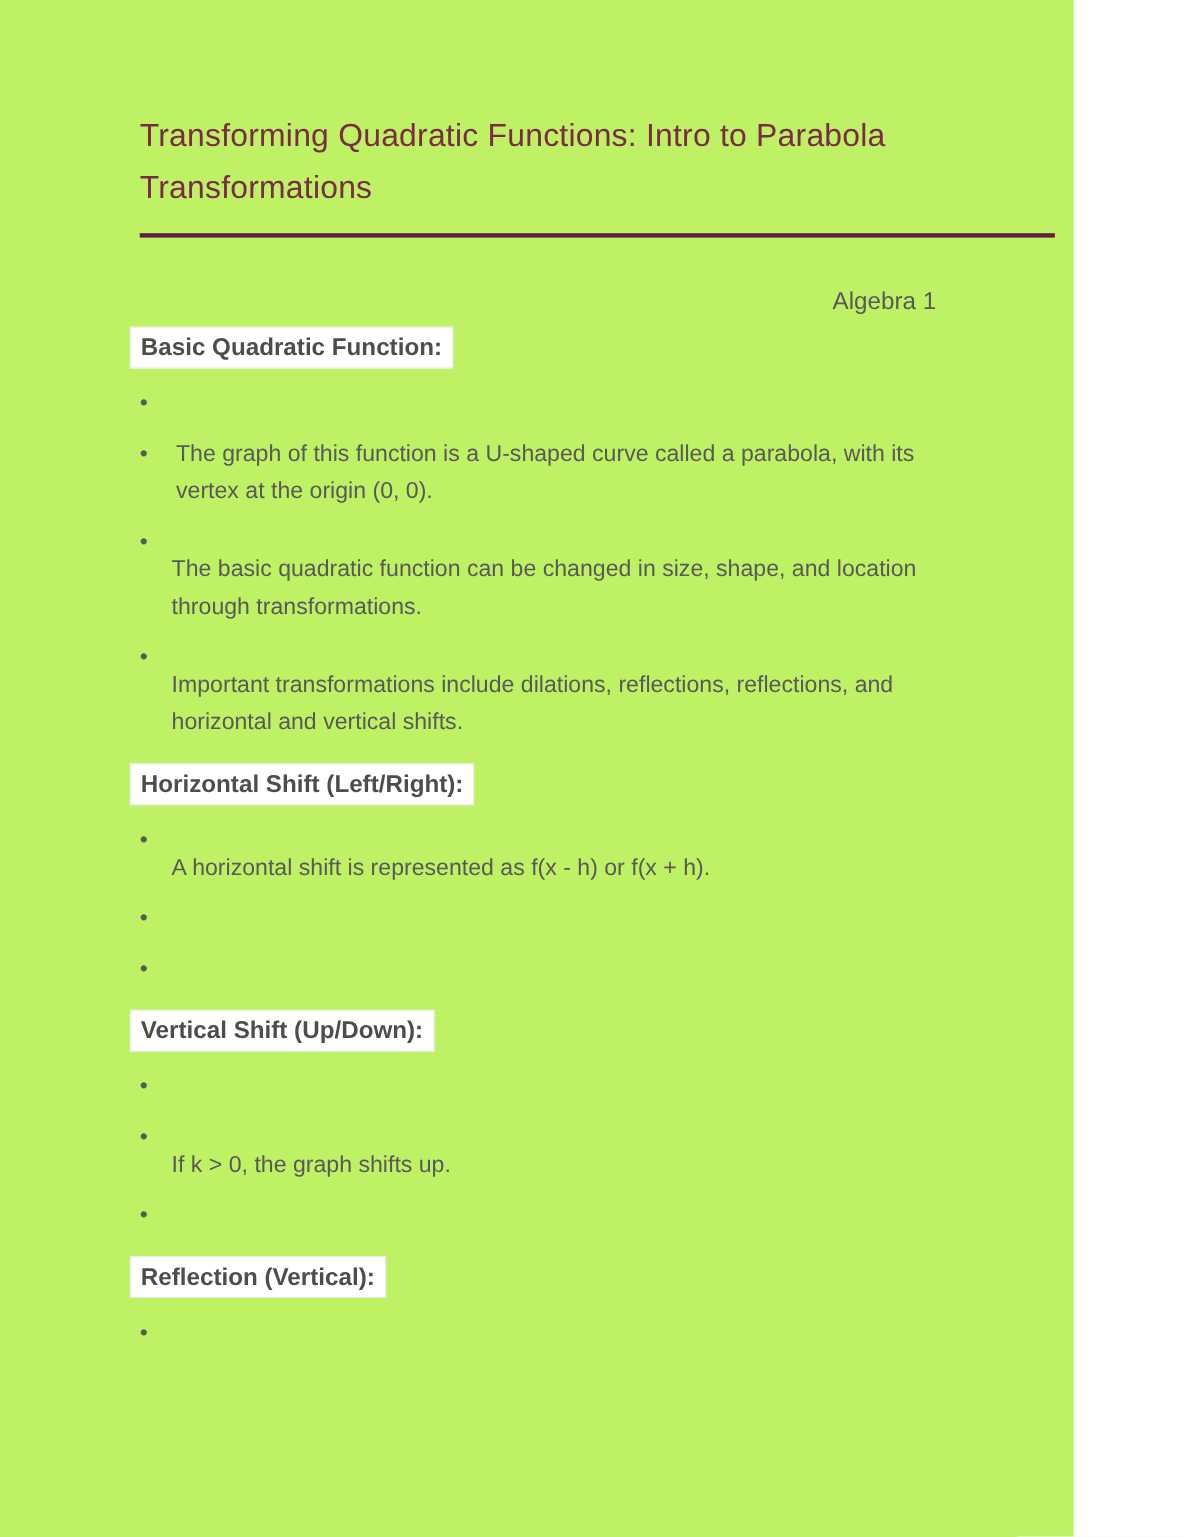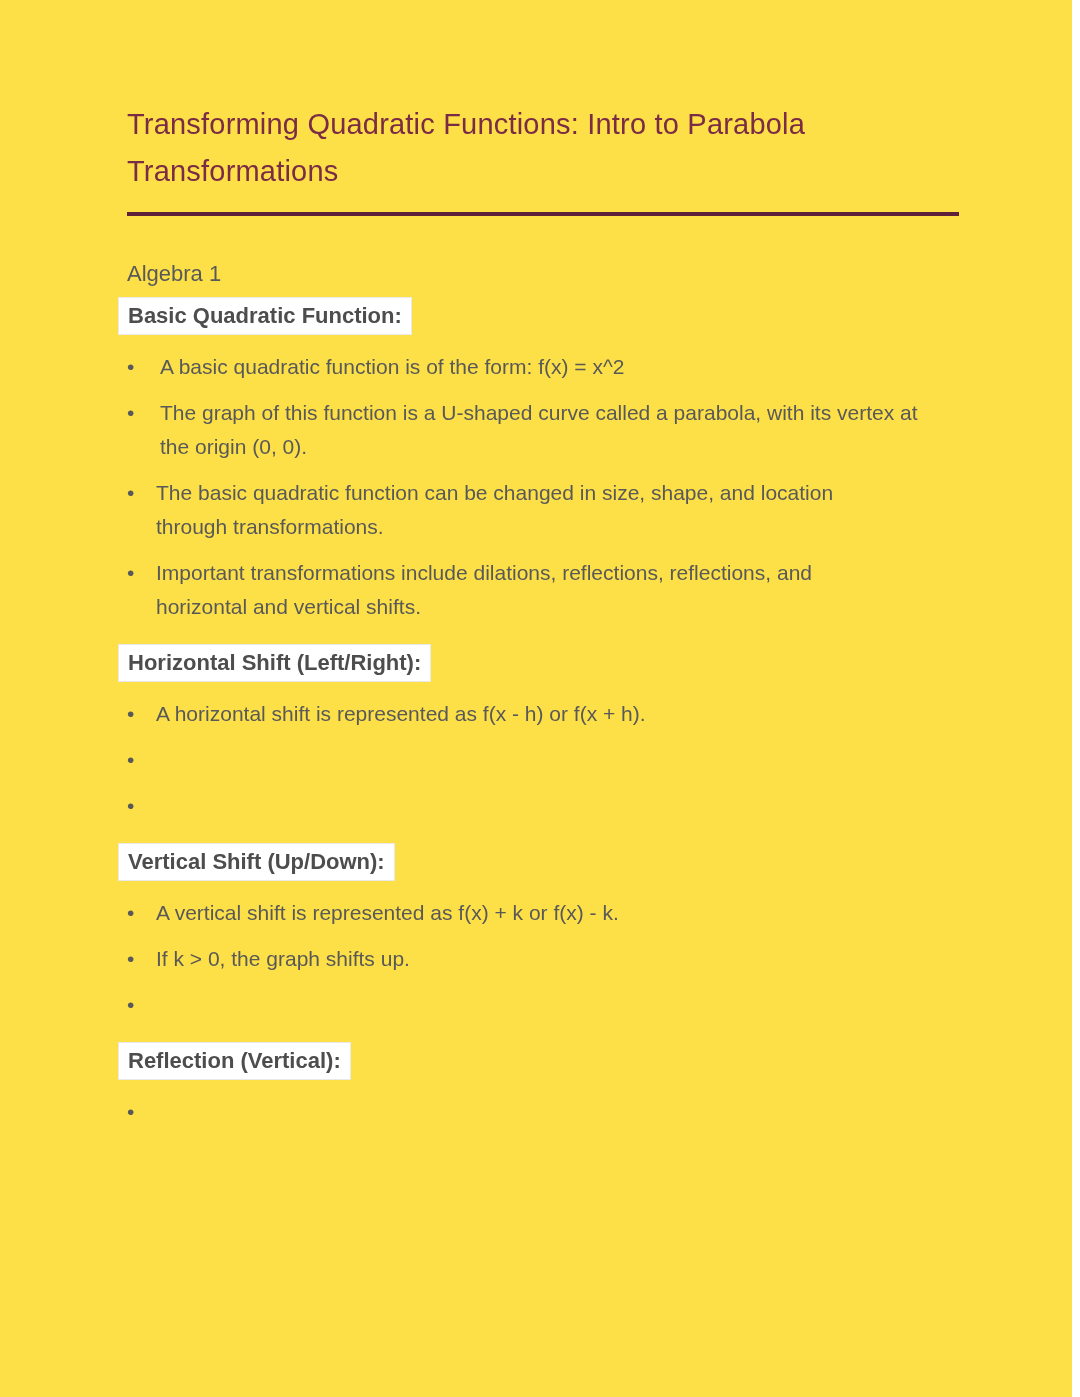--- a/index.html
+++ b/index.html
@@ -8,24 +8,24 @@
     background: #ffffff;
   }
   body {
     width: 1080px;
     height: 1397px;
     font-family: "Liberation Sans", sans-serif;
     overflow: hidden;
   }
   .page {
     box-sizing: border-box;
-    width: 1072px;
+    width: 976px;
     height: 1397px;
     padding: 101px 125px 0 127px;
-    background: #fde047;
+    background: #bef264;
   }
   .title {
     margin: 0;
     font-size: 29px;
     line-height: 47px;
     font-weight: 400;
     letter-spacing: 0.2px;
     color: #7A2B45;
   }
   .rule {
@@ -33,20 +33,21 @@
     height: 4px;
     background: #5F2139;
     width: 832px;
   }
   .subtitle {
     margin: 43px 0 0 0;
     font-size: 22px;
     line-height: 30px;
     font-weight: 400;
     color: #595959;
+    text-align: right;
   }
   section { margin: 0; }
   .heading {
     display: inline-block;
     margin: 8px 0 15px -9px;
     padding: 4px 9px 5px 9px;
     border: 1px solid #E9E9E9;
     font-size: 22px;
     line-height: 27px;
     font-weight: 700;
@@ -73,40 +74,39 @@
     text-align: left;
     font-size: 21px;
     line-height: 34px;
     color: #595959;
   }
   .indent-1 { padding-left: 7px; }
   .indent-1 .dot { width: 33px; }
   .indent-1 .btext { max-width: 790px; }
   .indent-2 { padding-left: 34px; }
   .indent-2 .dot { width: 29px; }
-  .indent-2 .btext { max-width: 750px; }
+  .indent-2 .btext { max-width: 750px; margin-top: 25px; }
   .btext { display: inline-block; }
 </style>
 </head>
 <body>
 
 <div class="page">
 
   <h1 class="title">Transforming Quadratic Functions: Intro to Parabola Transformations</h1>
 
   <div class="rule"></div>
 
   <p class="subtitle">Algebra 1</p>
 
   <section class="first-section">
     <h2 class="heading">Basic Quadratic Function:</h2>
     <ul class="bullets indent-1">
       <li>
         <span class="dot">•</span>
-        <span class="btext">A basic quadratic function is of the form: f(x) = x^2</span>
       </li>
       <li>
         <span class="dot">•</span>
         <span class="btext">The graph of this function is a U-shaped curve called a parabola, with its vertex at the origin (0, 0).</span>
       </li>
     </ul>
   </section>
 
   <section class="gap-before">
     <ul class="bullets indent-2">
@@ -135,21 +135,20 @@
         <span class="dot">•</span>
       </li>
     </ul>
   </section>
 
   <section>
     <h2 class="heading">Vertical Shift (Up/Down):</h2>
     <ul class="bullets indent-2">
       <li>
         <span class="dot">•</span>
-        <span class="btext">A vertical shift is represented as f(x) + k or f(x) - k.</span>
       </li>
       <li>
         <span class="dot">•</span>
         <span class="btext">If k &gt; 0, the graph shifts up.</span>
       </li>
       <li>
         <span class="dot">•</span>
       </li>
     </ul>
   </section>

